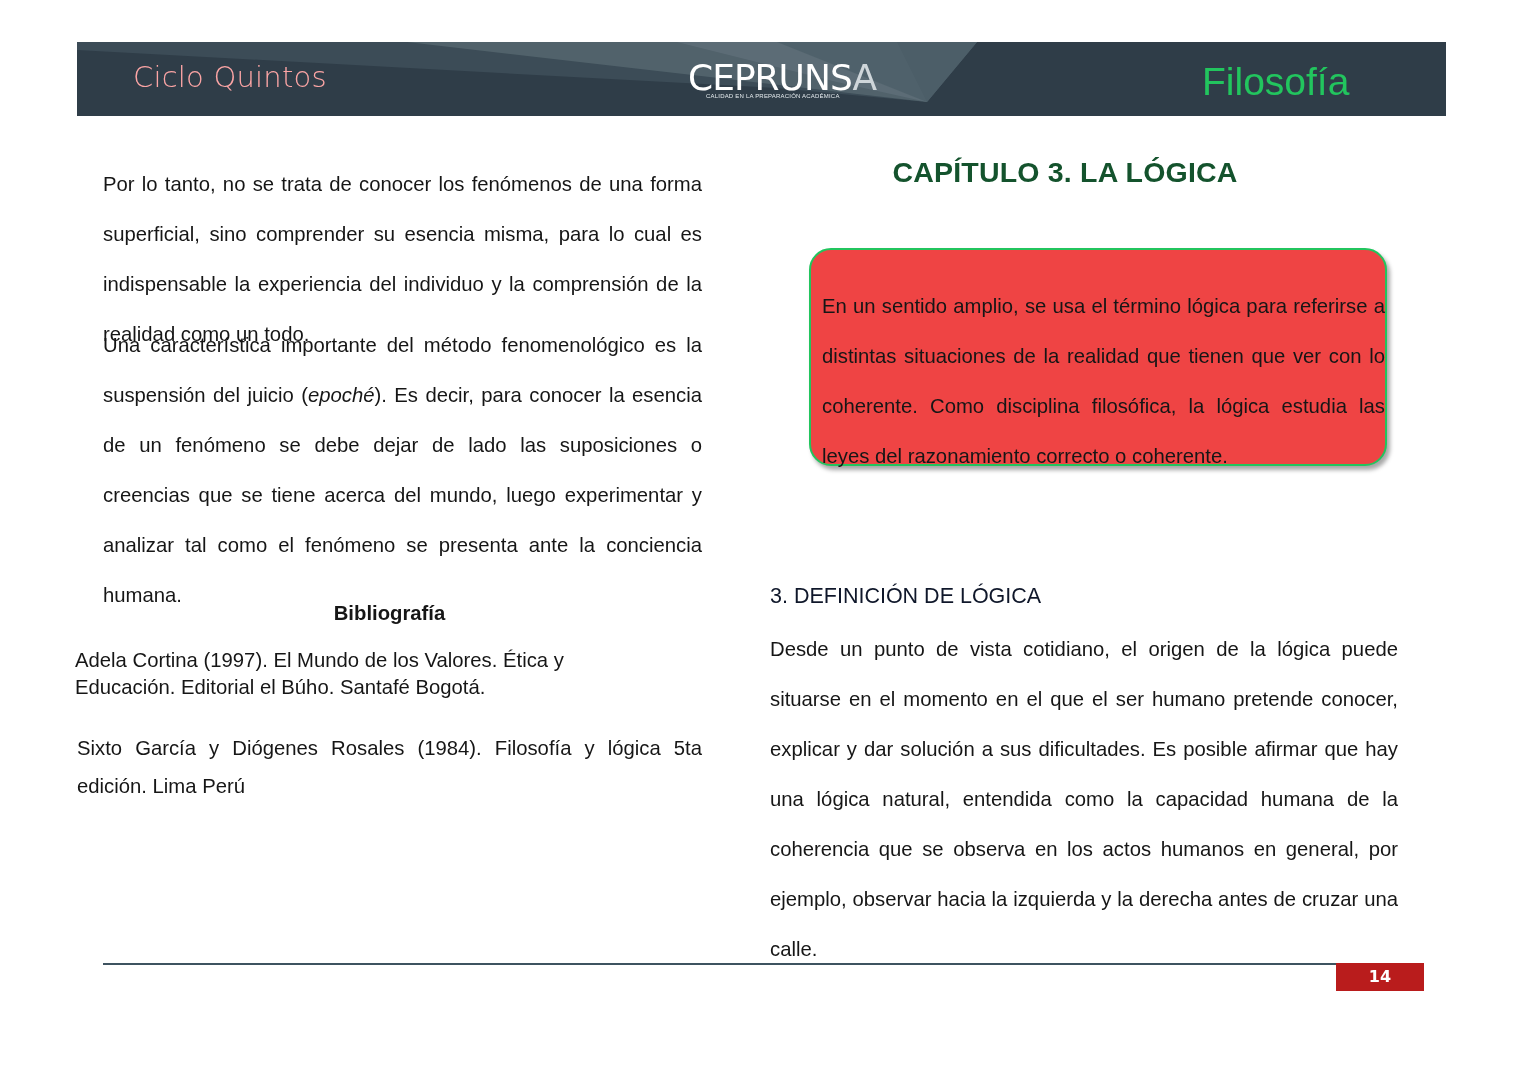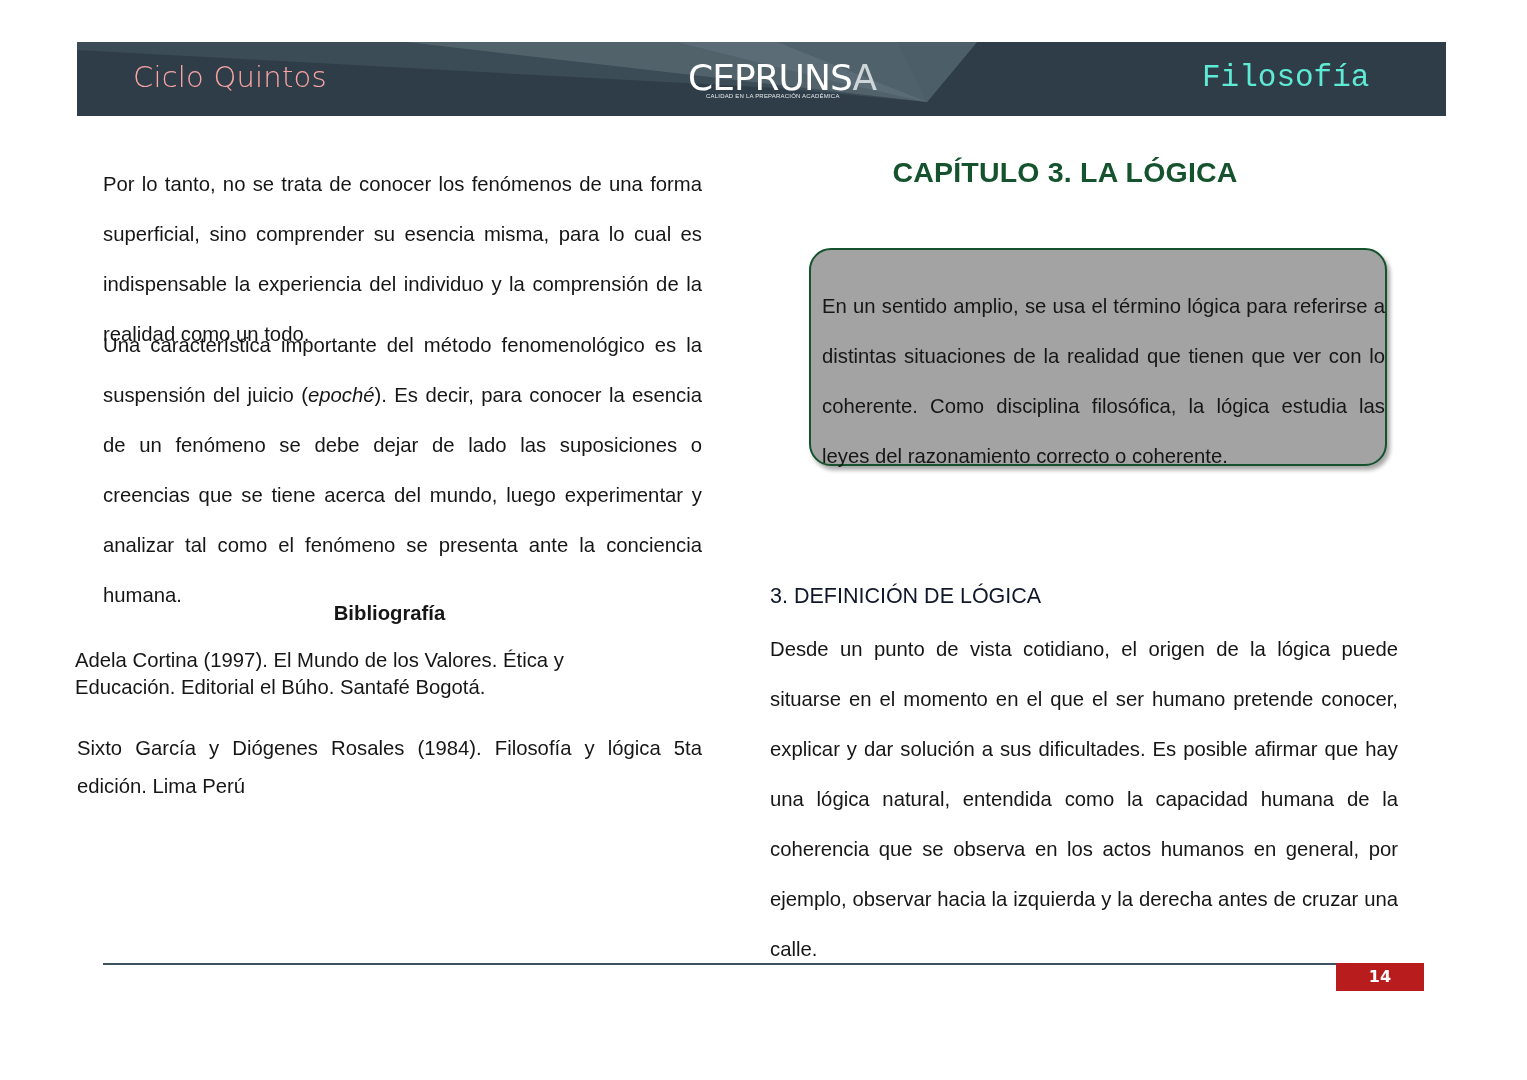--- a/index.html
+++ b/index.html
@@ -5,22 +5,22 @@
   html, body { margin: 0; padding: 0; background: #ffffff; }
   body { width: 1527px; height: 1080px; position: relative; overflow: hidden;
          font-family: "Liberation Sans", sans-serif; color: #111; }
 
   
   .header { position: absolute; left: 77px; top: 42px; width: 1369px; height: 74px;
             background: #2f3d48; overflow: hidden; }
   .header .facet { position: absolute; left: 0; top: 0; }
   .header-left { position: absolute; left: 56px; top: 18px; font-size: 29px; color: #fca5a5;
                  font-family: "DejaVu Sans", sans-serif; font-weight: 300; letter-spacing: 0.2px; }
-  .header-right { position: absolute; left: 1125px; top: 18px; font-size: 31px; color: #5eead4;
-                  font-family: Liberation Mono, monospace; font-weight: 300; }
+  .header-right { position: absolute; left: 1125px; top: 18px; font-size: 39px; color: #22c55e;
+                  font-family: Liberation Sans, sans-serif; font-weight: 300; }
   .logo { position: absolute; left: 611px; top: 20px; text-align: left; }
   .logo-word { font-family: "DejaVu Sans", sans-serif; font-size: 36px; color: #ffffff;
                letter-spacing: -1px; line-height: 32px; }
   .logo-word .a { color: #cfd6da; }
   .logo-tag { font-size: 6px; color: #e6ecef; letter-spacing: 0.2px; margin-left: 18px; margin-top: -1px;
               font-family: "Liberation Sans", sans-serif; }
 
   
   .para { position: absolute; font-size: 20.3px; line-height: 50px; text-align: justify;
           text-align-last: left; color: #161616; margin-top: 7px; }
@@ -31,22 +31,22 @@
                   font-weight: bold; font-size: 20.3px; color: #161616; }
   .biblio1 { position: absolute; left: 75px; top: 647px; width: 560px; font-size: 20.3px;
              line-height: 27px; color: #161616; }
   .biblio2 { position: absolute; left: 77px; top: 730px; width: 625px; font-size: 20.3px;
              line-height: 37.5px; text-align: justify; text-align-last: left; color: #161616; }
 
   .chapter-title { position: absolute; left: 770px; width: 590px; top: 156px; text-align: center;
                    font-weight: bold; font-size: 28.5px; color: #14532d; letter-spacing: 0.2px; }
 
   .def-box { position: absolute; left: 809px; top: 248px; width: 578px; height: 218px;
-             border: 2px solid #14532d; border-radius: 22px; box-sizing: border-box;
-             box-shadow: 3px 4px 4px rgba(0,0,0,0.35); background: #a3a3a3; }
+             border: 2px solid #22c55e; border-radius: 22px; box-sizing: border-box;
+             box-shadow: 3px 4px 4px rgba(0,0,0,0.35); background: #ef4444; }
   .def-box .para { left: 11px; top: 24px; width: 563px; }
 
   .section-title { position: absolute; left: 770px; top: 548px; font-weight: normal; font-size: 21.5px; color: #0f172a; margin-top: 36px; }
   .right-col { left: 770px; width: 628px; }
 
   
   .footer-line { position: absolute; left: 103px; top: 963px; width: 1233px; height: 2px; background: #3e5360; }
   .page-num { position: absolute; left: 1336px; top: 963px; width: 88px; height: 28px; background: #b91c1c;
               color: #ffffff; font-weight: bold; font-size: 16px; text-align: center; line-height: 28px;
               font-family: "DejaVu Sans", sans-serif; }

